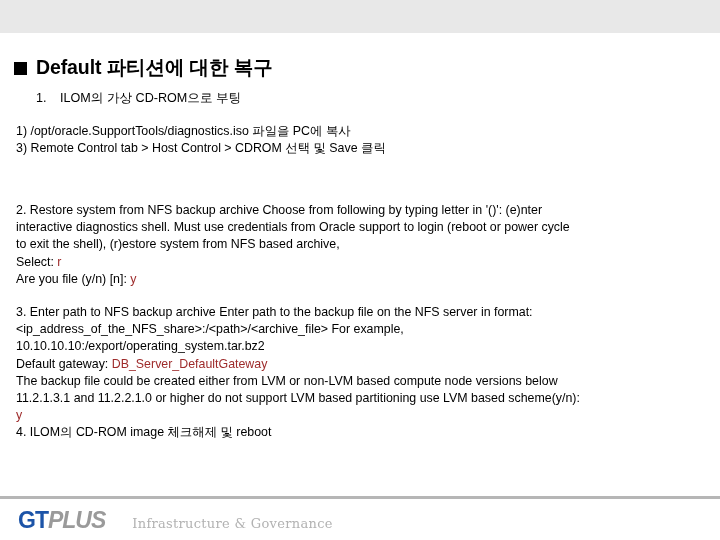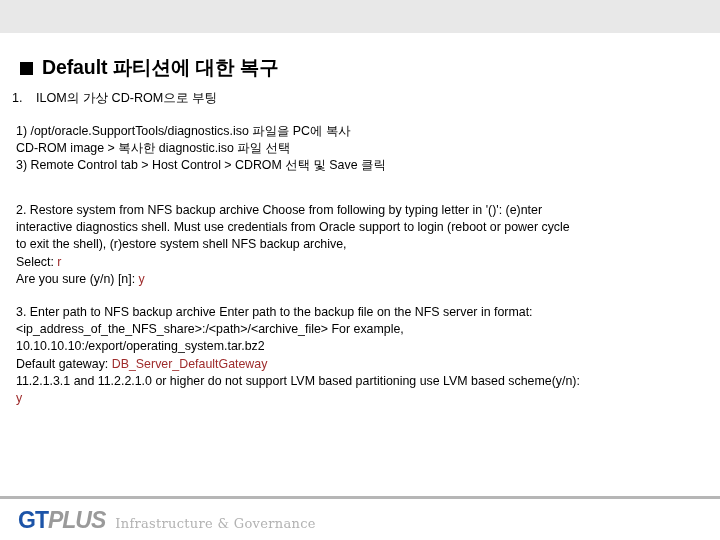--- a/index.html
+++ b/index.html
@@ -33,37 +33,36 @@
     top: 54px;
     left: 14px;
     display: flex;
     align-items: center;
     gap: 9px;
     font-size: 19.5px;
     font-weight: bold;
     color: #000000;
     letter-spacing: -0.1px;
     white-space: nowrap;
-    margin-left: 6px;
   }
   .bullet-square {
     display: inline-block;
     width: 13px;
     height: 13px;
     background: #000000;
     flex: 0 0 auto;
     position: relative;
     top: 1px;
   }
 
   
   .step-heading {
     position: absolute;
     top: 90px;
-    left: 12px;
+    left: 36px;
     font-size: 12.6px;
     color: #000000;
     white-space: nowrap;
   }
   .step-heading .num {
     display: inline-block;
     min-width: 24px;
   }
 
   
@@ -90,21 +89,21 @@
     width: 720px;
     height: 3px;
     background: #b6b6b6;
   }
   .footer {
     position: absolute;
     left: 18px;
     top: 509px;
     display: flex;
     align-items: flex-end;
-    gap: 10px;
+    gap: 27px;
   }
   .logo {
     font-size: 23px;
     font-weight: bold;
     letter-spacing: -1px;
     line-height: 1;
     white-space: nowrap;
   }
   .logo .gt   { color: #1c54a8; font-style: normal; }
   .logo .plus { color: #9a9a9a; font-style: italic; }
@@ -127,37 +126,38 @@
   <span class="bullet-square"></span>
   <span>Default 파티션에 대한 복구</span>
 </div>
 
 <div class="step-heading">
   <span class="num">1.</span><span>ILOM의 가상 CD-ROM으로 부팅</span>
 </div>
 
 <div class="body-block" id="block-sub">
     <div class="line"><span>1) /opt/oracle.SupportTools/diagnostics.iso 파일을 PC에 복사</span></div>
-    <div class="line"><span>CD-ROM image &gt; 복사한 diagnostic.iso 파일 선택</span></div>
     <div class="line"><span>3) Remote Control tab &gt; Host Control &gt; CDROM 선택 및 Save 클릭</span></div>
   </div>
 <div class="body-block" id="block-two">
     <div class="line"><span>2. Restore system from NFS backup archive Choose from following by typing letter in '()': (e)nter</span></div>
     <div class="line"><span>interactive diagnostics shell. Must use credentials from Oracle support to login (reboot or power cycle</span></div>
-    <div class="line"><span>to exit the shell), (r)estore system shell NFS backup archive,</span></div>
+    <div class="line"><span>to exit the shell), (r)estore system from NFS based archive,</span></div>
     <div class="line"><span>Select: </span><span class="red">r</span></div>
-    <div class="line"><span>Are you sure (y/n) [n]: </span><span class="red">y</span></div>
+    <div class="line"><span>Are you file (y/n) [n]: </span><span class="red">y</span></div>
   </div>
 <div class="body-block" id="block-three">
     <div class="line"><span>3. Enter path to NFS backup archive Enter path to the backup file on the NFS server in format:</span></div>
     <div class="line"><span>&lt;ip_address_of_the_NFS_share&gt;:/&lt;path&gt;/&lt;archive_file&gt; For example,</span></div>
     <div class="line"><span>10.10.10.10:/export/operating_system.tar.bz2</span></div>
     <div class="line"><span>Default gateway: </span><span class="red">DB_Server_DefaultGateway</span></div>
+    <div class="line"><span>The backup file could be created either from LVM or non-LVM based compute node versions below</span></div>
     <div class="line"><span>11.2.1.3.1 and 11.2.2.1.0 or higher do not support LVM based partitioning use LVM based scheme(y/n):</span></div>
     <div class="line"><span class="red">y</span></div>
+    <div class="line"><span>4. ILOM의 CD-ROM image 체크해제 및 reboot</span></div>
   </div>
 
 <div class="footer-rule"></div>
 <div class="footer">
   <div class="logo">
     <span class="gt">GT</span><span class="plus">PLUS</span>
   </div>
   <div class="tagline">Infrastructure &amp; Governance</div>
 </div>
 

